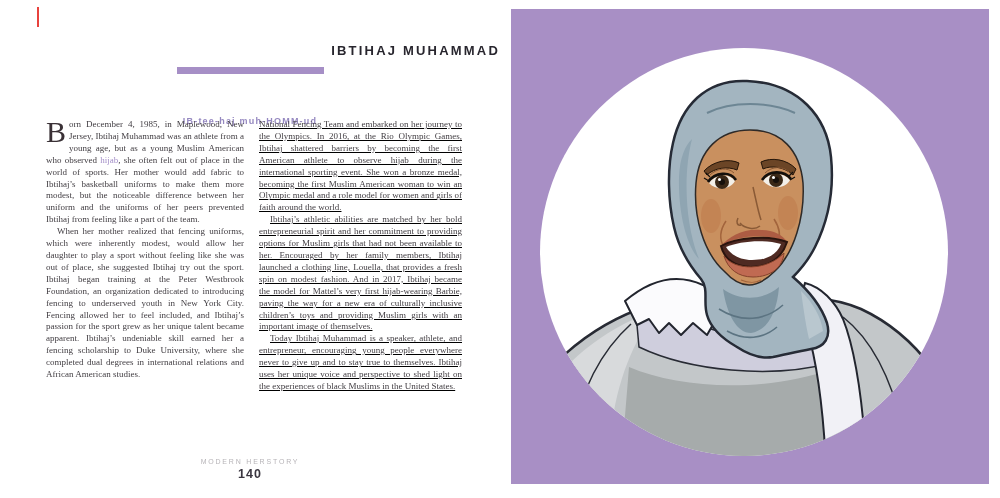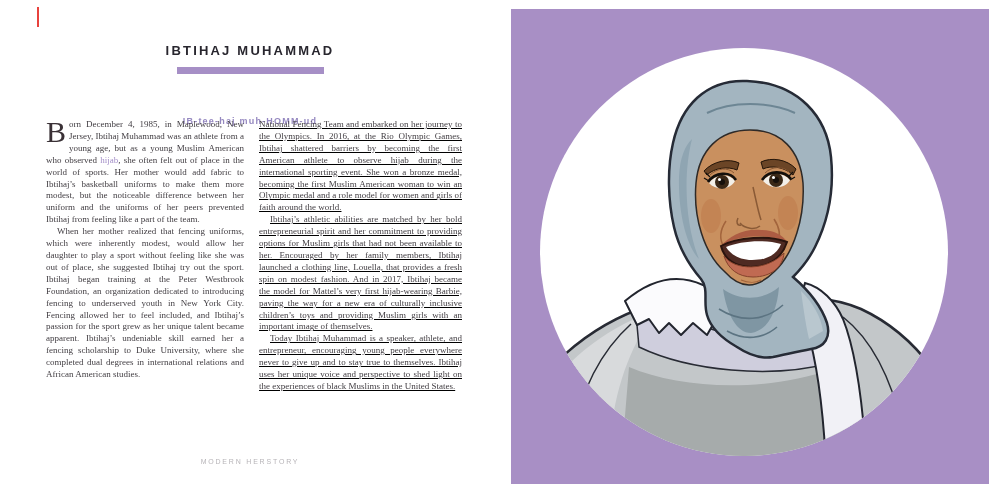--- a/index.html
+++ b/index.html
@@ -1,20 +1,20 @@
 <!DOCTYPE html>
 <html><head>
 <meta charset="utf-8">
 <style>
   html,body{margin:0;padding:0;background:#ffffff;}
   .canvas{position:relative;width:1000px;height:498px;background:#ffffff;overflow:hidden;
           font-family:"Liberation Serif",serif;}
   
   .red-mark{position:absolute;left:37px;top:7px;width:2px;height:20px;background:#e8423d;}
-  .page-title{position:absolute;left:0;top:43px;width:500px;text-align:center;
+  .page-title{position:absolute;left:0;top:43px;width:500px;text-align:right;
       font-family:"Liberation Sans",sans-serif;font-weight:700;font-size:13px;
       letter-spacing:2.2px;color:#28262e;}
   .title-bar{position:absolute;left:177px;top:67px;width:147px;height:7px;background:#a68fc6;}
   .pronunciation{position:absolute;left:0;top:84px;width:500px;text-align:center;
       font-family:"Liberation Sans",sans-serif;font-weight:700;font-size:9px;
       letter-spacing:1.2px;color:#9588c0;margin-top:32px;}
   .col{position:absolute;top:119px;}
   .col1{left:46px;width:198px;}
   .col2{left:259px;width:203px;text-decoration:underline;}
   .col p{margin:0;font-size:9px;line-height:11.9px;text-align:justify;color:#413d42;}
@@ -46,20 +46,21 @@
     <p class="indent">When her mother realized that fencing uniforms, which were inherently modest, would allow her daughter to play a sport without feeling like she was out of place, she suggested Ibtihaj try out the sport. Ibtihaj began training at the Peter Westbrook Foundation, an organization dedicated to introducing fencing to underserved youth in New York City. Fencing allowed her to feel included, and Ibtihaj’s passion for the sport grew as her unique talent became apparent. Ibtihaj’s undeniable skill earned her a fencing scholarship to Duke University, where she completed dual degrees in international relations and African American studies.</p>
   </div>
 
   <div class="col col2">
     <p>National Fencing Team and embarked on her journey to the Olympics. In 2016, at the Rio Olympic Games, Ibtihaj shattered barriers by becoming the first American athlete to observe hijab during the international sporting event. She won a bronze medal, becoming the first Muslim American woman to win an Olympic medal and a role model for women and girls of faith around the world.</p>
     <p class="indent">Ibtihaj’s athletic abilities are matched by her bold entrepreneurial spirit and her commitment to providing options for Muslim girls that had not been available to her. Encouraged by her family members, Ibtihaj launched a clothing line, Louella, that provides a fresh spin on modest fashion. And in 2017, Ibtihaj became the model for Mattel’s very first hijab-wearing Barbie, paving the way for a new era of culturally inclusive children’s toys and providing Muslim girls with an important image of themselves.</p>
     <p class="indent">Today Ibtihaj Muhammad is a speaker, athlete, and entrepreneur, encouraging young people everywhere never to give up and to stay true to themselves. Ibtihaj uses her unique voice and perspective to shed light on the experiences of black Muslims in the United States.</p>
   </div>
 
   <div class="footer-book">MODERN HERSTORY</div>
+  <div class="footer-page">140</div>
 
   <div class="panel">
     <svg width="478" height="475" viewBox="0 0 478 475">
       <defs>
         <clipPath id="circleClip">
             <circle cx="233" cy="243" r="204"></circle>
           </clipPath>
       </defs>
 
       <rect x="0" y="0" width="478" height="475" fill="#a88fc5"></rect>

